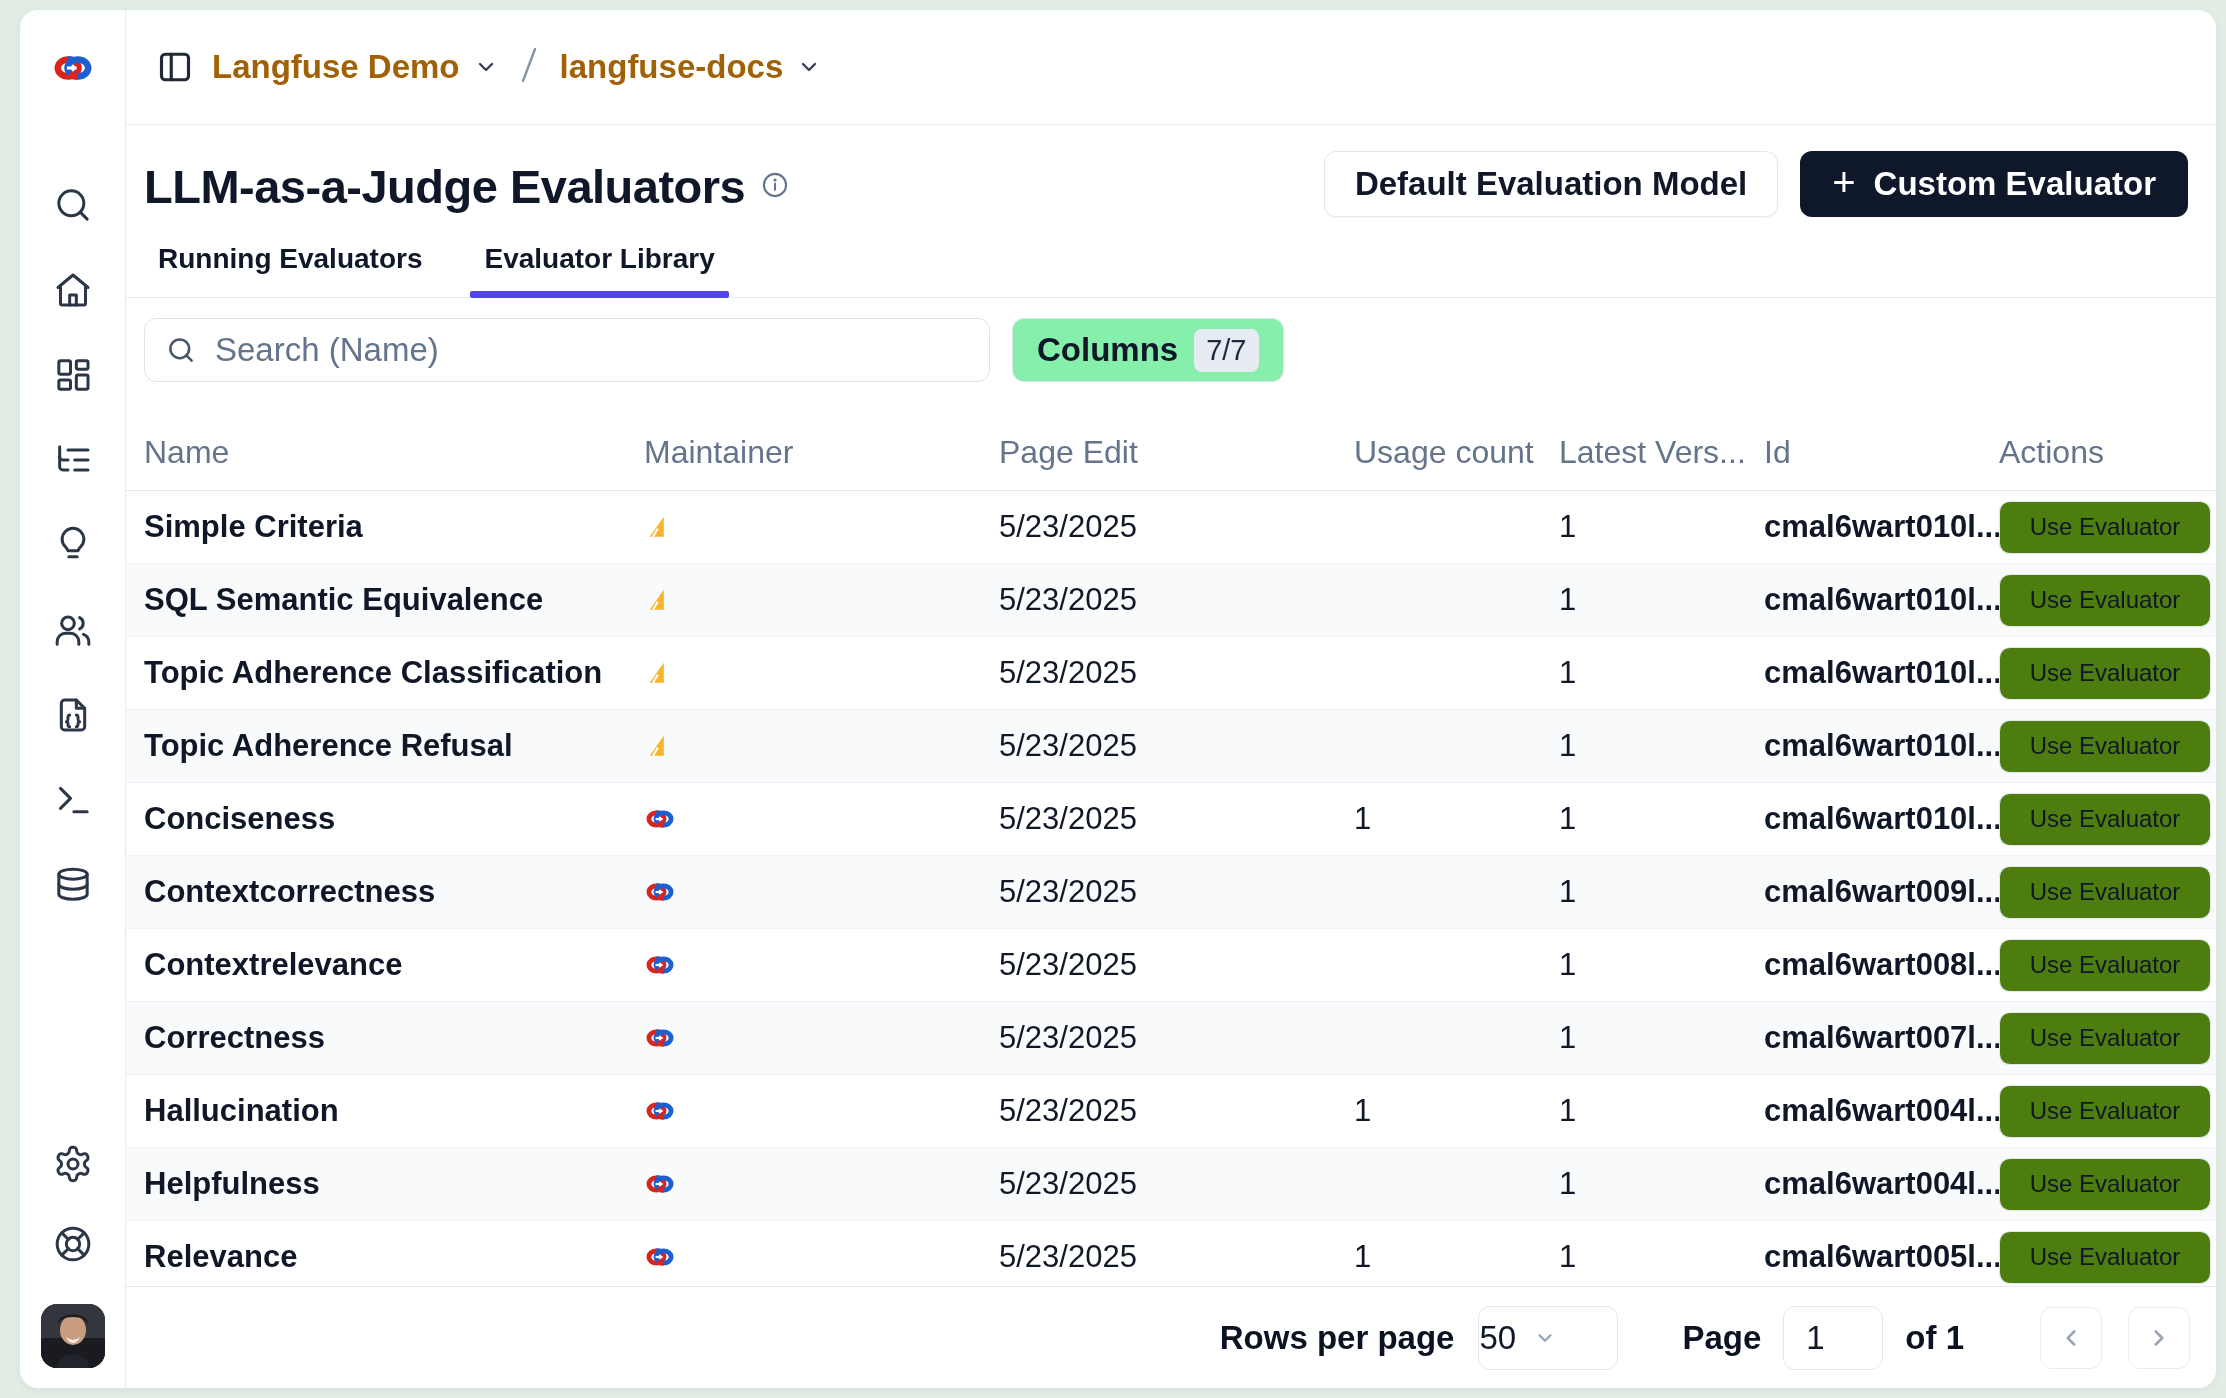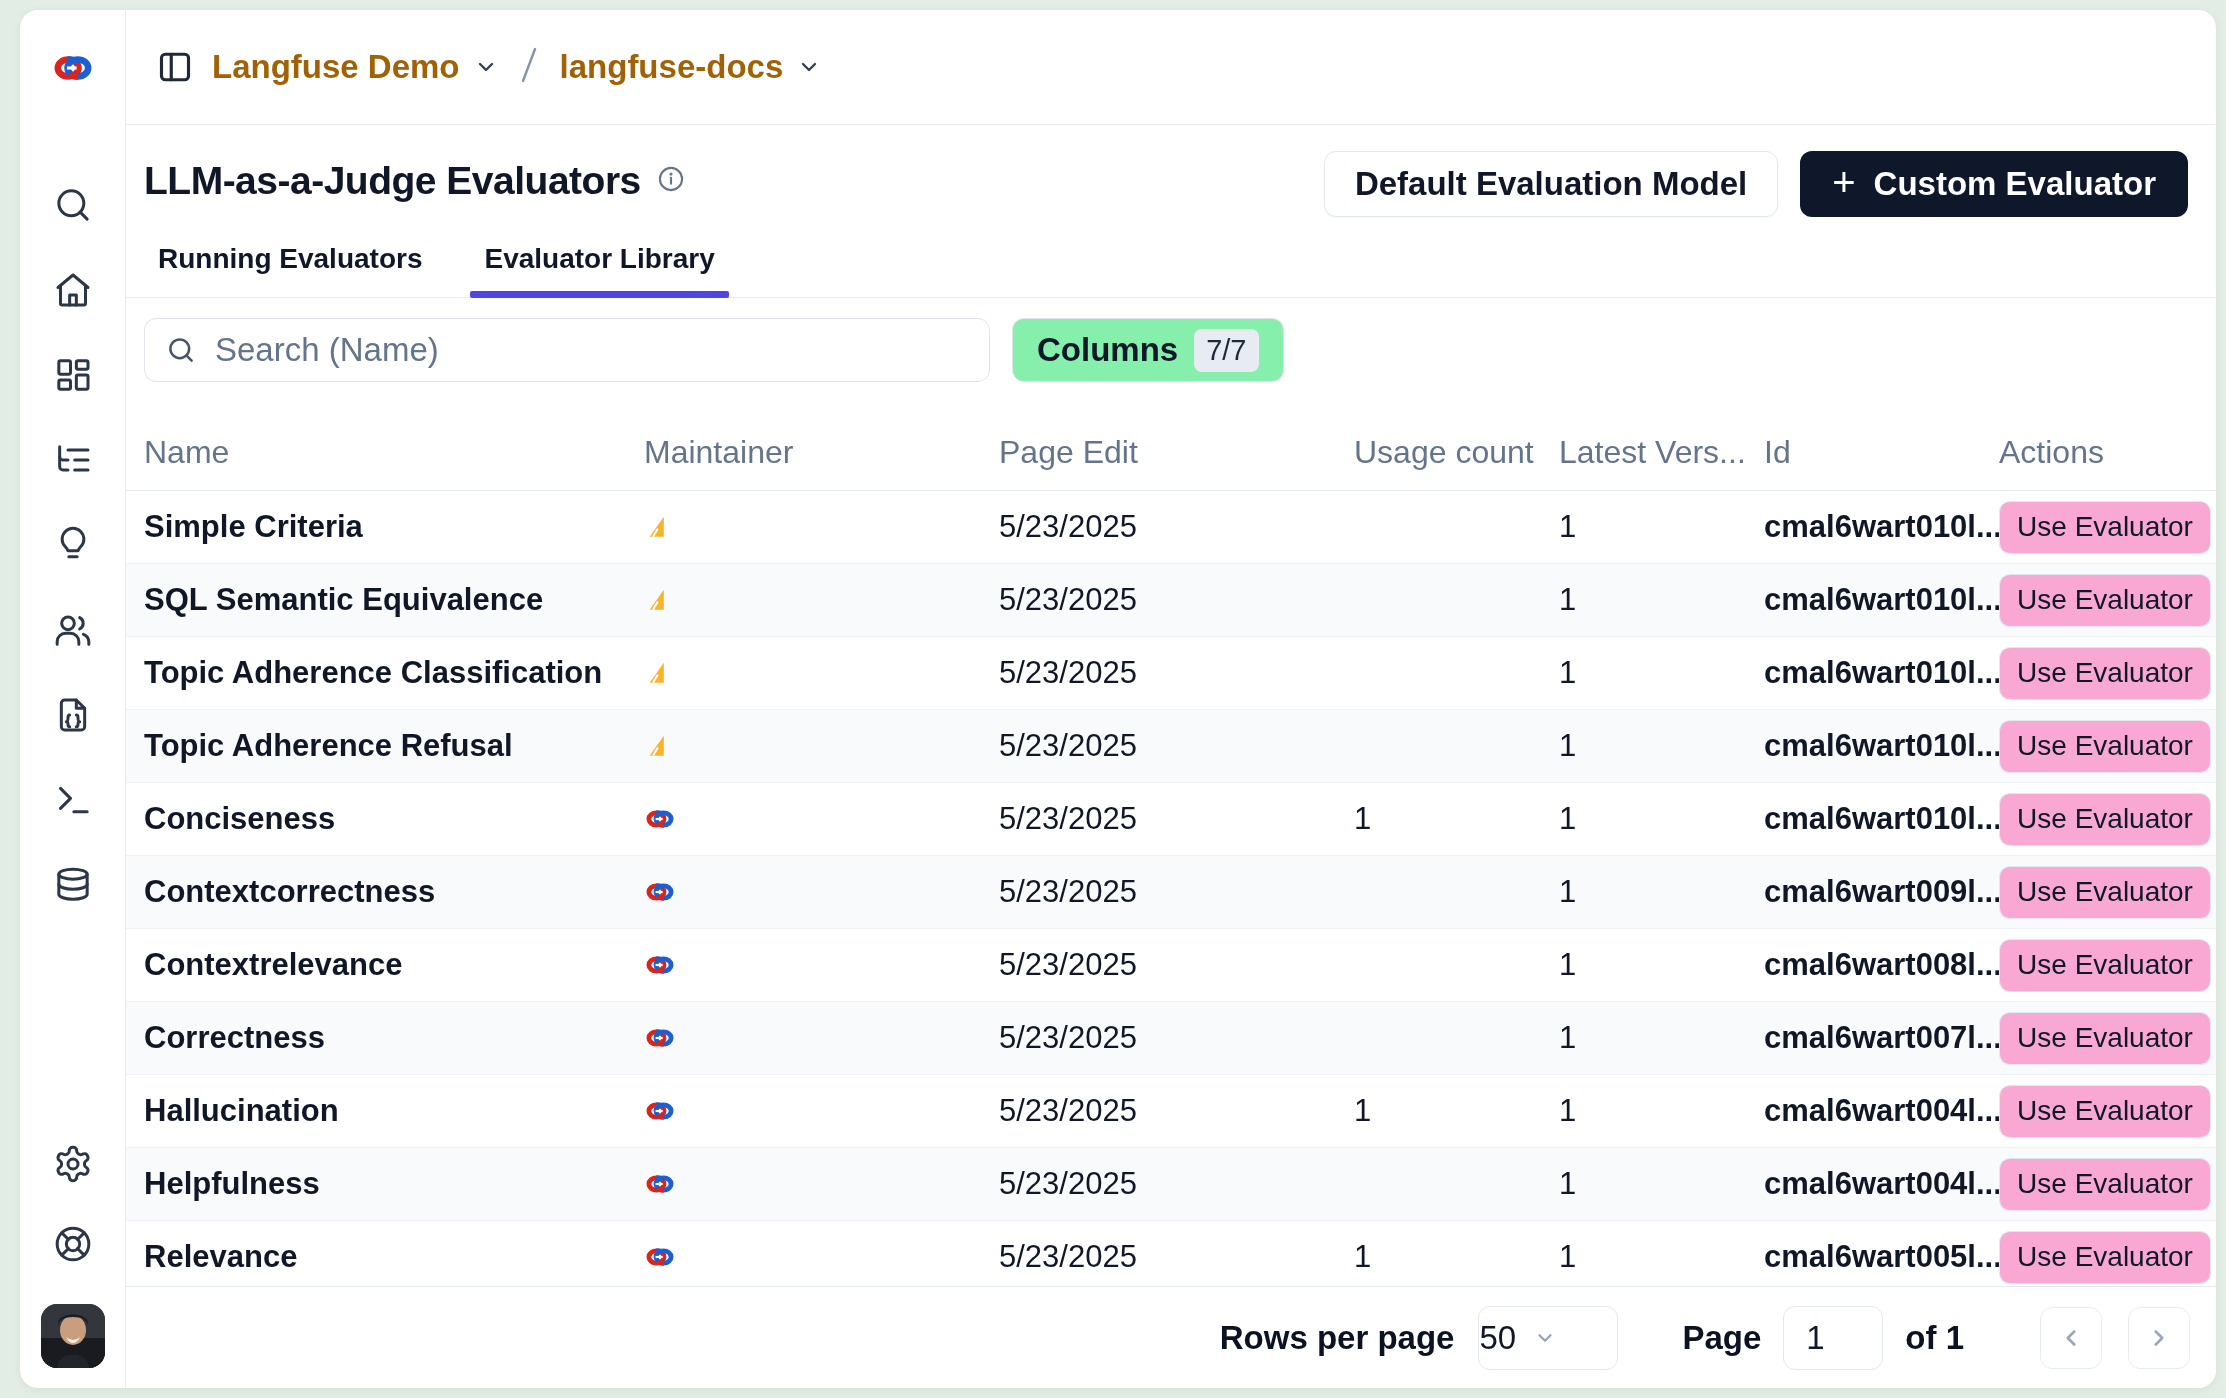--- a/index.html
+++ b/index.html
@@ -39,21 +39,21 @@
   }
   .panel-toggle { width:38px; height:38px; display:flex; align-items:center; justify-content:center; cursor:pointer; }
   .panel-toggle svg { width:36px; height:36px; stroke:#1f2937; stroke-width:2.1; fill:none; stroke-linecap:round; stroke-linejoin:round; }
   .crumb { font-size:33px; font-weight:600; color:#a16207; cursor:pointer; }
   .crumb-chev svg { width:24px; height:24px; stroke:#334155; stroke-width:2.4; fill:none; stroke-linecap:round; stroke-linejoin:round; }
   .crumb-chev { display:flex; align-items:center; cursor:pointer; margin-left:-4px; }
   .crumb-slash svg { width:26px; height:42px; stroke:#8494a7; stroke-width:2.4; stroke-linecap:round; }
   
   .page-head { padding:26px 28px 0 18px; display:flex; align-items:flex-start; justify-content:space-between; }
   .title-wrap { display:flex; align-items:center; gap:16px; padding-top:8px; }
-  .page-title { font-size:39px; font-weight:700; letter-spacing:-.5px; }
+  .page-title { font-size:47px; font-weight:700; letter-spacing:-.5px; }
   .info-ic svg { width:28px; height:28px; stroke:#64748b; stroke-width:1.8; fill:none; stroke-linecap:round; }
   .head-actions { display:flex; gap:22px;border-radius:24px; }
   .btn-outline {
     height:66px; padding:0 30px; background:#fff; border:1px solid #e3e8ef; border-radius:12px;
     font-size:33px; font-weight:600; color:#0f1728; display:flex; align-items:center; cursor:pointer;
     font-family:inherit; box-shadow:0 1px 2px rgba(15,23,42,.04);
   }
   .btn-dark {
     height:66px; padding:0 32px; background:#0f172a; border:none; border-radius:12px;
     font-size:33px; font-weight:600; color:#fff; display:flex; align-items:center; gap:18px; cursor:pointer;
@@ -86,22 +86,22 @@
   .thead { margin-top:33px; height:76px; border-bottom:1px solid #e5eaf1; }
   .th { font-size:32px; font-weight:500; color:#64748b; white-space:nowrap; overflow:hidden; }
   .tbody { position:relative; }
   .trow { height:73px; border-bottom:1px solid #eef1f5; background:#fff; }
   .trow:nth-child(even) { background:#f8fafc; }
   .cell { font-size:31px; color:#101828; white-space:nowrap; overflow:hidden; }
   .c-name { font-weight:600; }
   .c-id { font-weight:600; }
   .c-maint svg { width:32px; height:26px; display:block; }
   .use-btn {
-    height:53px; width:212px; background:#f9a8d4; border:1px solid #e3e8ef; border-radius:11px;
-    font-size:28px; font-weight:500; color:#0f1728; cursor:pointer; font-family:inherit;
+    height:53px; width:212px; background:#4d7c0f; border:1px solid #e3e8ef; border-radius:11px;
+    font-size:24px; font-weight:500; color:#0f1728; cursor:pointer; font-family:inherit;
     box-shadow:0 1px 2px rgba(15,23,42,.04);
   }
   
   .pagebar {
     position:absolute; left:0; right:0; bottom:0; height:102px; background:#fff; border-top:1px solid #e5eaf1;
     display:flex; align-items:center; justify-content:flex-end; padding-right:26px; z-index:5;
   }
   .pg-label { font-size:33px; font-weight:600; color:#0b1322; }
   .pg-select {
     margin-left:24px; width:140px; height:64px; border:1px solid #e3e8ef; border-radius:12px;

